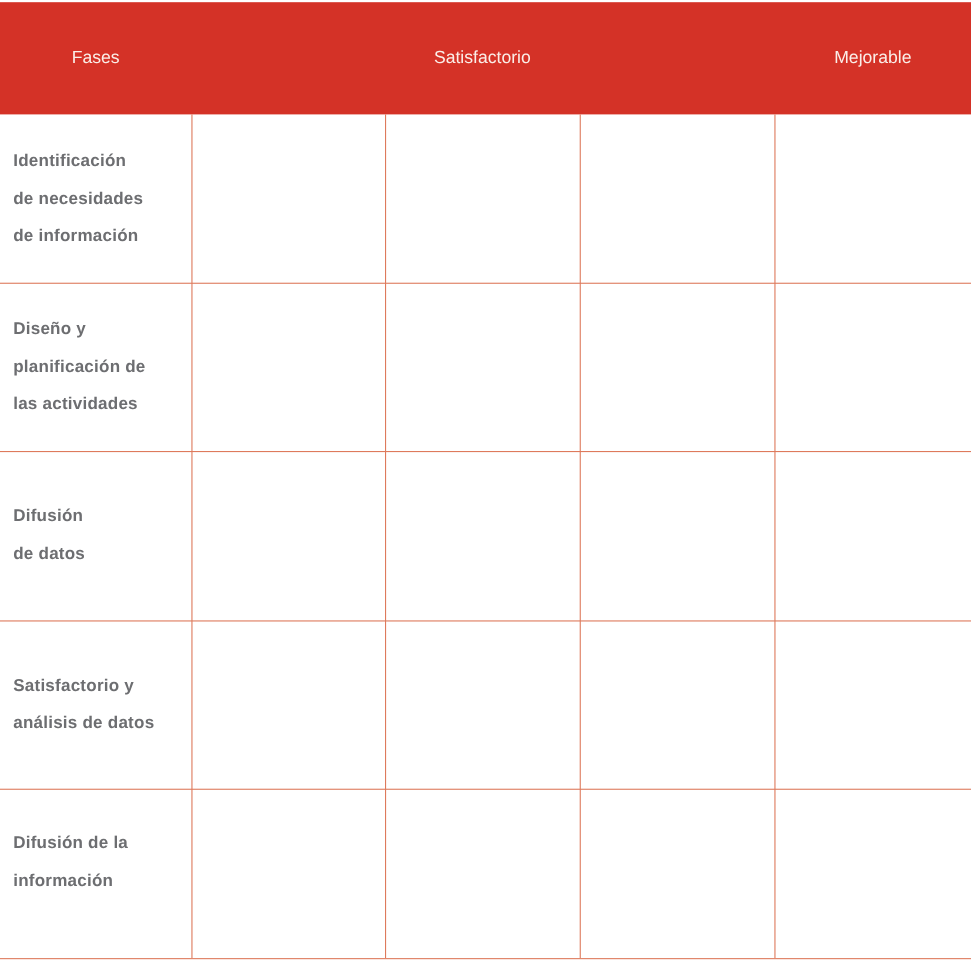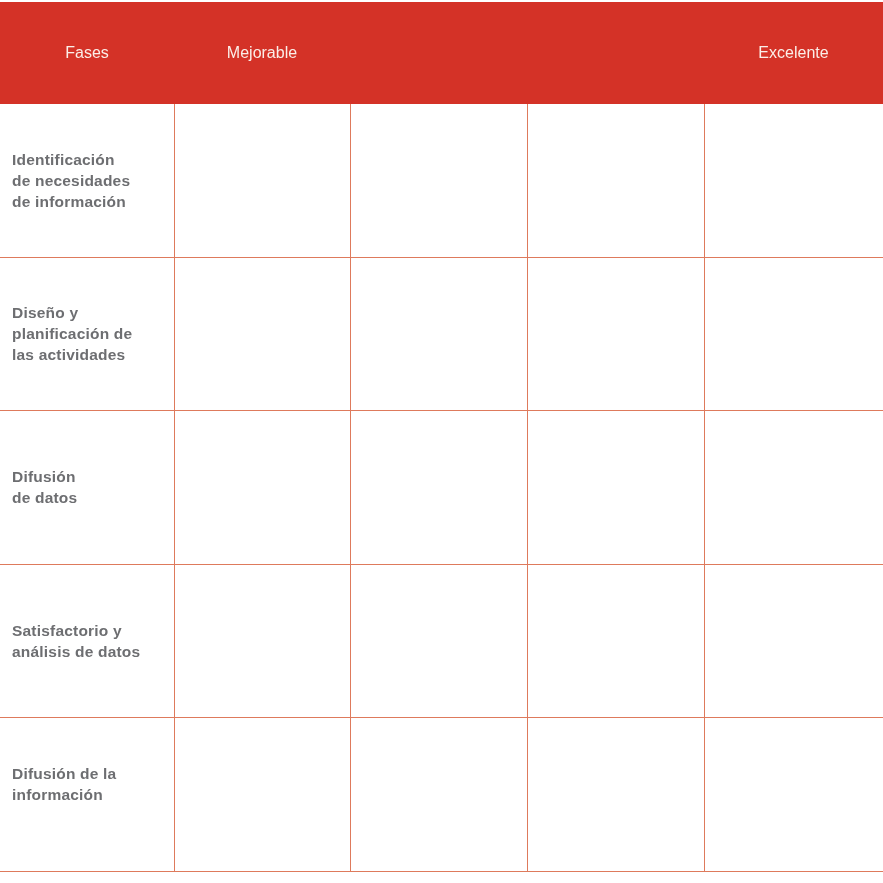--- a/index.html
+++ b/index.html
@@ -1,30 +1,30 @@
 <!DOCTYPE html>
 <html><head>
 <meta charset="utf-8">
 <style>
   html, body { margin:0; padding:0; background:#ffffff; }
   body { width:883px; height:883px; position:relative; overflow:hidden; font-family:"Liberation Sans", sans-serif; }
   .header { position:absolute; left:0; top:2px; width:883px; height:102px; background:#d43227; }
   .hcell { position:absolute; top:0; height:102px; display:flex; align-items:center; justify-content:center; color:#fbeee8; font-size:16px; }
   .vline { position:absolute; top:104px; height:767px; width:1.5px; background:#de7a5c; }
   .hline { position:absolute; left:0; width:883px; height:1.5px; background:#de7a5c; }
-  .rlabel { position:absolute; left:12px; width:160px; color:#6d6e71; font-weight:bold; font-size:15.5px; line-height:21px; display:flex; align-items:center; white-space:pre-line; letter-spacing:0.2px; }
+  .rlabel { position:absolute; left:12px; width:160px; color:#6d6e71; font-weight:bold; font-size:15.5px; line-height:34px; display:flex; align-items:center; white-space:pre-line; letter-spacing:0.2px; }
   .cell { position:absolute; }
 </style>
 </head>
 <body>
 
 <div class="header">
   <div class="hcell" style="left:0;width:174px">Fases</div>
-  <div class="hcell" style="left:174px;width:176px">Mejorable</div>
-  <div class="hcell" style="left:704px;width:179px">Excelente</div>
+  <div class="hcell" style="left:350px;width:177px">Satisfactorio</div>
+  <div class="hcell" style="left:704px;width:179px">Mejorable</div>
 </div>
 
 <div class="vline" style="left:173.5px"></div>
 <div class="vline" style="left:349.5px"></div>
 <div class="vline" style="left:526.5px"></div>
 <div class="vline" style="left:703.5px"></div>
 
 <div class="hline" style="top:256.5px"></div>
 <div class="hline" style="top:409.5px"></div>
 <div class="hline" style="top:563.5px"></div>

